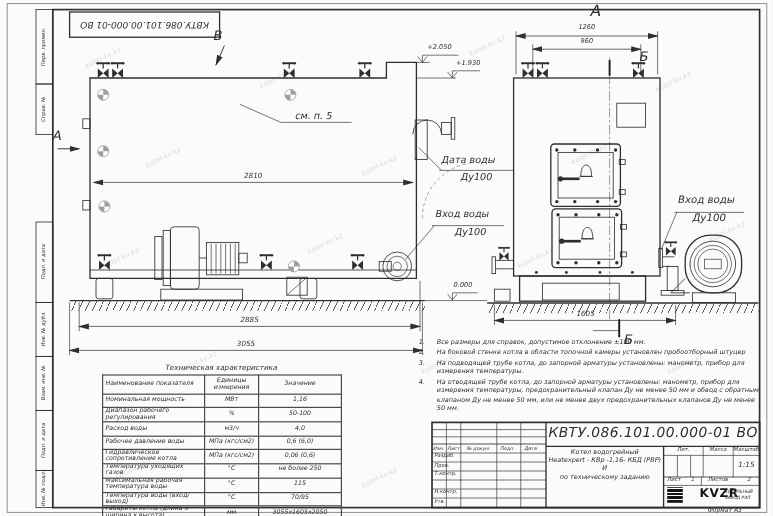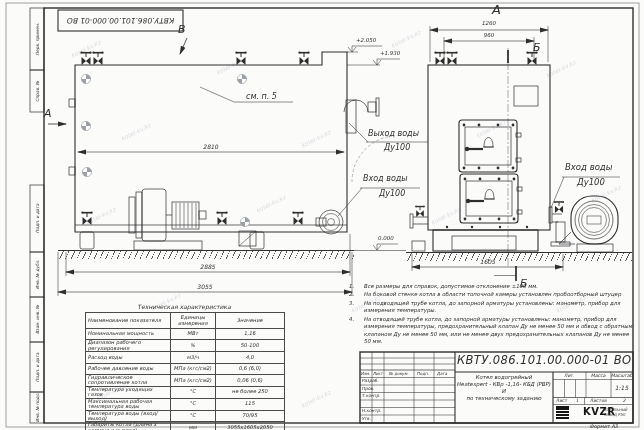--- a/index.html
+++ b/index.html
@@ -334,21 +334,21 @@
 
   <span class="lbl" style="left:178px;top:24px;font-size:11px">В</span>
   <span class="lbl" style="left:44px;top:108px;font-size:11px">А</span>
   <span class="lbl" style="left:246px;top:93px;font-size:8px">см. п. 5</span>
   <span class="lbl" style="left:356px;top:38px;font-size:5.5px">+2.050</span>
   <span class="lbl" style="left:380px;top:51px;font-size:5.5px">+1.930</span>
   <span class="lbl" style="left:378px;top:236px;font-size:5.5px">0.000</span>
   <span class="lbl c" style="left:191px;top:144px;width:40px;font-size:6px">2810</span>
   <span class="lbl c" style="left:188px;top:263.5px;width:40px;font-size:6px">2885</span>
   <span class="lbl c" style="left:185px;top:283.5px;width:40px;font-size:6px">3055</span>
-  <span class="lbl" style="left:368px;top:130px;font-size:8px">Выход воды</span>
+  <span class="lbl" style="left:368px;top:130px;font-size:8px">Дата воды</span>
   <span class="lbl" style="left:384px;top:144px;font-size:8px">Ду100</span>
   <span class="lbl" style="left:363px;top:175px;font-size:8px">Вход воды</span>
   <span class="lbl" style="left:379px;top:190px;font-size:8px">Ду100</span>
 
   <span class="lbl" style="left:492px;top:3px;font-size:13px">А</span>
   <span class="lbl c" style="left:469px;top:21px;width:40px;font-size:5.5px">1260</span>
   <span class="lbl c" style="left:469px;top:32.5px;width:40px;font-size:5.5px">960</span>
   <span class="lbl" style="left:533px;top:42px;font-size:11px">Б</span>
   <span class="lbl" style="left:520px;top:278px;font-size:11px">Б</span>
   <span class="lbl c" style="left:468px;top:258.5px;width:40px;font-size:6px">1605</span>

